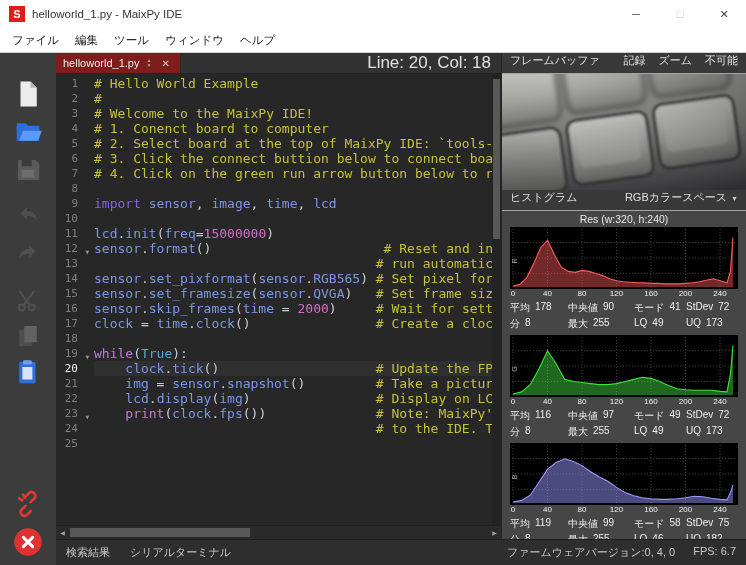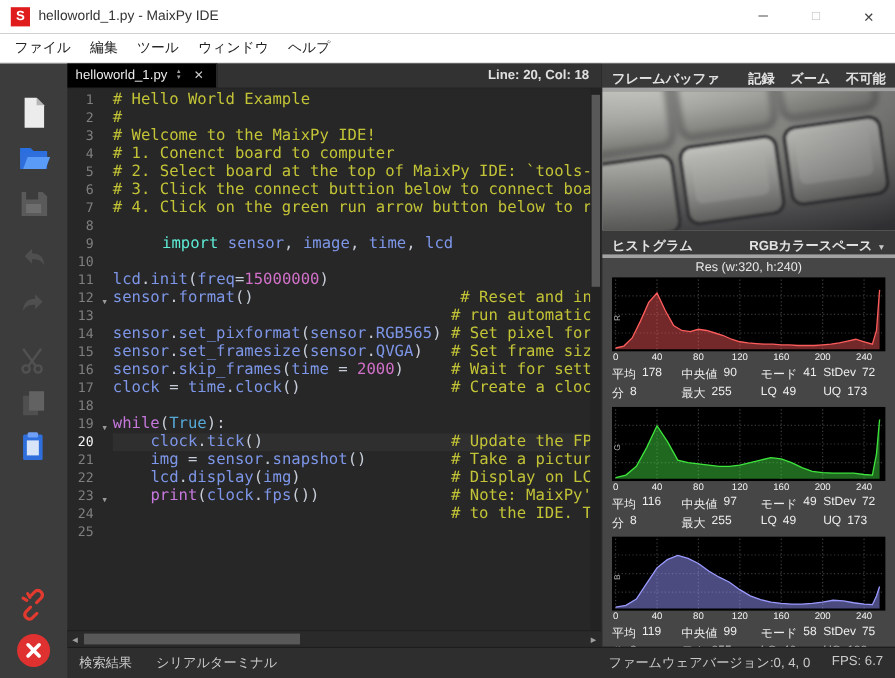--- a/index.html
+++ b/index.html
@@ -18,49 +18,49 @@
   
   .main{flex:1;display:flex;min-height:0;}
   .sidebar{width:56px;background:#3c3c3c;position:relative;flex-shrink:0;}
   .sb-icon{position:absolute;left:13px;width:30px;height:30px;}
   .sb-icon svg{width:30px;height:30px;display:block;}
   .right-wrap{flex:1;display:flex;flex-direction:column;min-width:0;}
   .content-row{flex:1;display:flex;min-height:0;}
   
   .editor-col{flex:1;display:flex;flex-direction:column;min-width:0;background:#272727;}
   .tabbar{height:20px;background:#323232;display:flex;align-items:stretch;border-bottom:1px solid #222;flex-shrink:0;}
-  .tab{background:#000000;display:flex;align-items:center;padding:0 7px;gap:7px;border-right:1px solid #282828;}
+  .tab{background:#7f1d1d;display:flex;align-items:center;padding:0 7px;gap:7px;border-right:1px solid #282828;}
   .tab-label{font-size:11px;color:#ececec;}
   .tab-updown{display:flex;flex-direction:column;justify-content:center;line-height:5px;font-size:5px;color:#a0a0a0;}
   .tab-close{color:#cfcfcf;font-size:10px;padding:0 3px;}
-  .caret-pos{margin-left:auto;font-size:11px;color:#e0e0e0;padding-right:10px;display:flex;align-items:center;font-weight:bold;}
+  .caret-pos{margin-left:auto;font-size:17px;color:#e0e0e0;padding-right:10px;display:flex;align-items:center;}
   .editor-body{flex:1;display:flex;min-height:0;}
   .gutter{width:34px;flex-shrink:0;padding-top:2px;}
   .gnum{height:15px;line-height:15px;font-family:"DejaVu Sans Mono",monospace;font-size:11px;color:#7f7f7f;text-align:right;padding-right:12px;position:relative;}
   .gnum.cur{color:#f5f5f5;}
   .fold{position:absolute;right:1px;top:3px;font-size:6px;color:#9a9a9a;}
   .code{flex:1;overflow:hidden;padding-top:2px;padding-left:4px;}
   .cline{height:15px;font-family:"DejaVu Sans Mono",monospace;font-size:13px;line-height:15px;white-space:pre;color:#c7cdd8;}
   .cline.cur{background:#2f2f2f;}
   .tk-cm{color:#c3c337;}
   .tk-kw{color:#c678dd;}
-  .tk-kwi{color:#5eead4;margin-left:41px;}
+  .tk-kwi{color:#8b5cf6;}
   .tk-nm{color:#7d96e8;}
   .tk-num{color:#d170c8;}
   .tk-bool{color:#56a8d6;}
   .tk-pl,.tk-op{color:#c7cdd8;}
   .vscroll{width:9px;background:#232323;position:relative;flex-shrink:0;}
   .vthumb{position:absolute;left:1px;right:1px;top:5px;height:160px;background:#585858;}
   .hscroll{height:13px;background:#2a2a2a;display:flex;align-items:center;position:relative;border-top:1px solid #1f1f1f;flex-shrink:0;}
   .harrow{width:13px;text-align:center;font-size:6px;color:#9f9f9f;}
   .harrow.right{margin-left:auto;}
   .hthumb{position:absolute;left:14px;width:180px;top:2px;bottom:2px;background:#585858;}
   
   .panel{width:244px;background:#464646;display:flex;flex-direction:column;flex-shrink:0;border-left:1px solid #262626;}
-  .panel-header{height:20px;background:#393939;display:flex;align-items:flex-end;padding:0 8px;font-size:11px;color:#e2e2e2;border-bottom:3px solid #a3a3a3;flex-shrink:0;font-weight:bold;}
+  .panel-header{height:20px;background:#393939;display:flex;align-items:flex-start;padding:0 8px;font-size:11px;color:#e2e2e2;border-bottom:1px solid #a3a3a3;flex-shrink:0;}
   .ph-title{flex:1;}
   .ph-btn{margin-left:13px;color:#e2e2e2;}
   .dd-arrow{font-size:7px;margin-left:4px;color:#c8c8c8;}
   .fb-image{height:116px;position:relative;overflow:hidden;flex-shrink:0;background:#7d7d7a;}
   .res{height:16px;line-height:16px;text-align:center;font-size:10.5px;color:#e8e8e8;flex-shrink:0;}
   .chan{padding:0 8px;margin-bottom:4px;}
   .chan svg{display:block;}
   .ticks{position:relative;height:10px;font-size:8px;color:#f2f2f2;}
   .ticks span{position:absolute;top:0;transform:translateX(-50%);}
   .stats{display:grid;grid-template-columns:58px 66px 52px 52px;font-size:10px;color:#ededed;margin-top:2px;row-gap:2px;}

